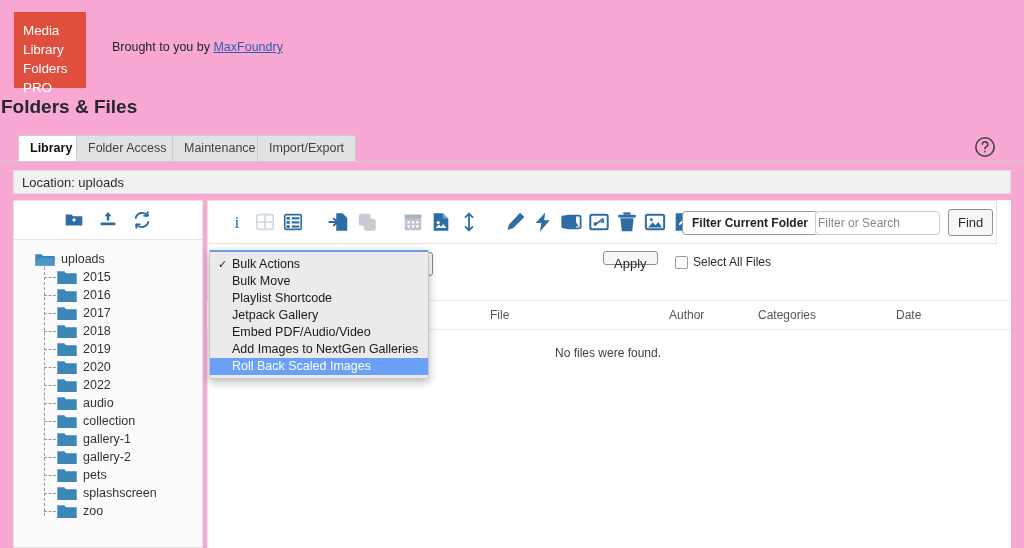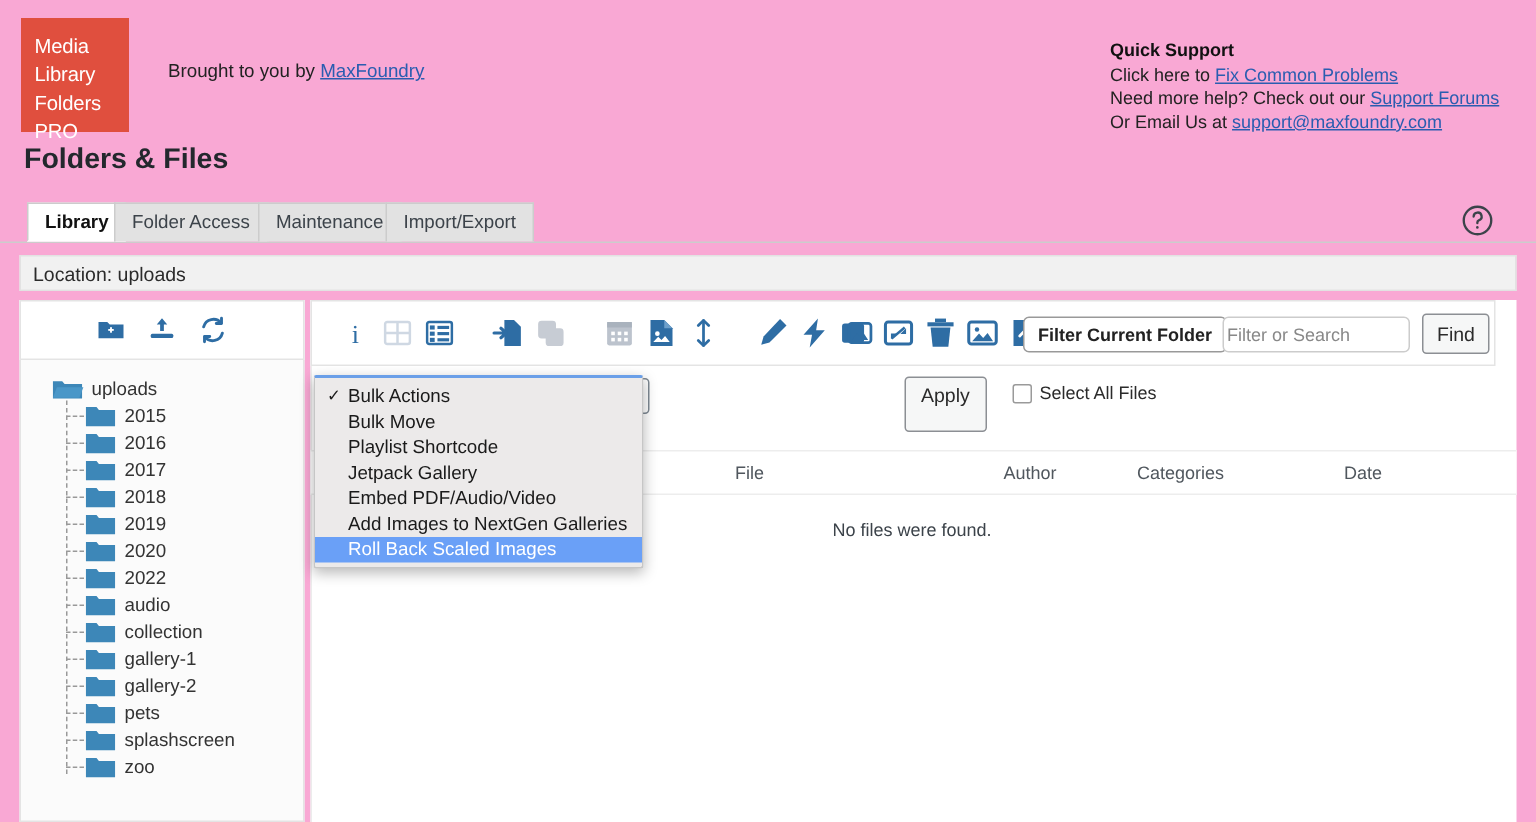--- a/index.html
+++ b/index.html
@@ -31,21 +31,21 @@
   }
   .brought a, .support a { color: #2a5db0; text-decoration: underline; }
   .support {
     position: absolute; right: 24px; top: 26px;
     font-size: 12px; color: #222; line-height: 15.5px;
     text-align: left; width: 260px;
   }
   .support .qs-title { font-weight: bold; color:#111; padding-bottom:1px; }
 
   .page-title {
-    position: absolute; left: 16px; top: 96px;
+    position: absolute; left: 1px; top: 96px;
     font-size: 19px; font-weight: bold; color: #23282d;
   }
 
   
   .tabbar {
     position: absolute; left: 0; top: 135px; width: 1024px; height: 27px;
     border-bottom: 1px solid #ccc;
   }
   .tab {
     position: absolute; top: 0; height: 26px;
@@ -149,21 +149,21 @@
   .bulkrow { position: absolute; left: 207px; top: 244px; width: 804px; height: 40px; }
   .bulkselect {
     position: absolute; left: 11px; top: 8px;
     width: 215px; height: 24px;
     border: 1px solid #7e8993; border-radius: 3px;
     background: #fff; font-size: 12px; color:#2c3338;
     line-height: 22px; padding-left: 6px;
   }
   .applybtn {
     position: absolute; left: 396px; top: 7px;
-    height: 37px; padding: 0 10px;
+    height: 14px; padding: 0 10px;
     border: 1px solid #8c8f94; border-radius: 3px;
     background: #f6f7f7; font-size: 13px; color: #2b2b2b;
     line-height: 24px;
   }
   .selectall {
     position: absolute; left: 468px; top: 11px;
     font-size: 12px; color: #2b2b2b;
     display: flex; align-items: center; gap: 5px;
   }
   .cbox {
@@ -231,32 +231,20 @@
       <div>Library</div>
       <div>Folders PRO</div>
     </div>
 
     <div class="brought">
       <div>
         <span>Brought to you by </span><a href="#">MaxFoundry</a>
       </div>
     </div>
 
-    <div class="support">
-      <div class="qs-title">Quick Support</div>
-      <div>
-        <span>Click here to </span><a href="#">Fix Common Problems</a>
-      </div>
-      <div>
-        <span>Need more help? Check out our </span><a href="#">Support Forums</a>
-      </div>
-      <div>
-        <span>Or Email Us at </span><a href="#">support@maxfoundry.com</a>
-      </div>
-    </div>
   </div>
 
   <div class="page-title">Folders &amp; Files</div>
 
   <div class="tabbar">
     <div class="tab active" style="left:18px;">Library</div>
     <div class="tab" style="left:76px;">Folder Access</div>
     <div class="tab" style="left:172px;">Maintenance</div>
     <div class="tab" style="left:257px;">Import/Export</div>
   </div>

